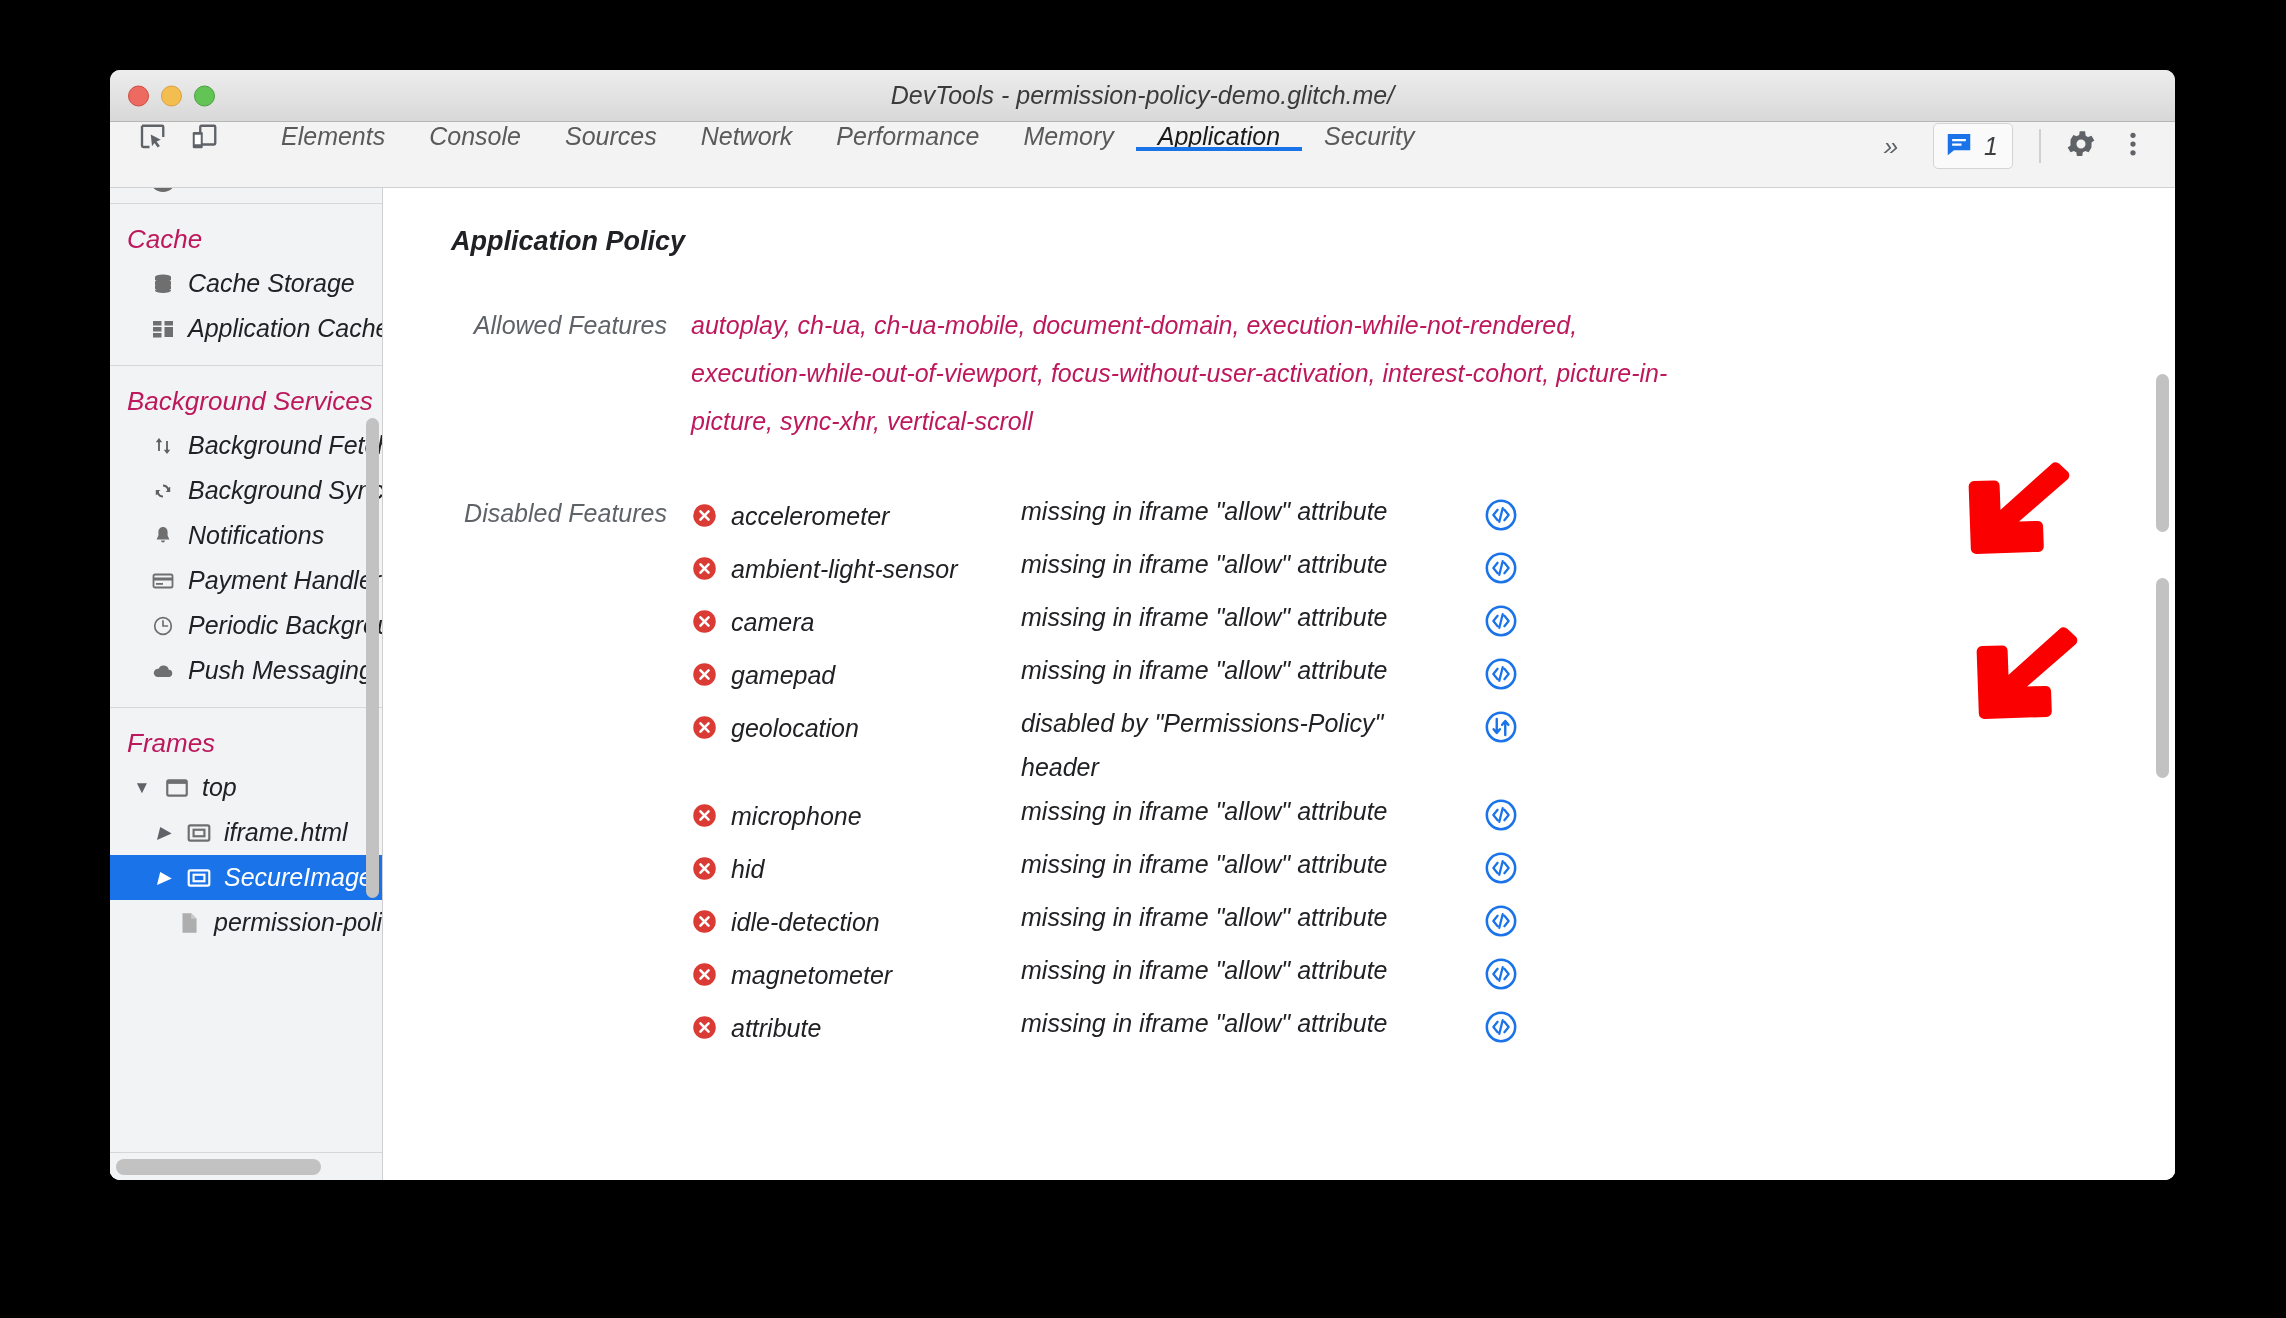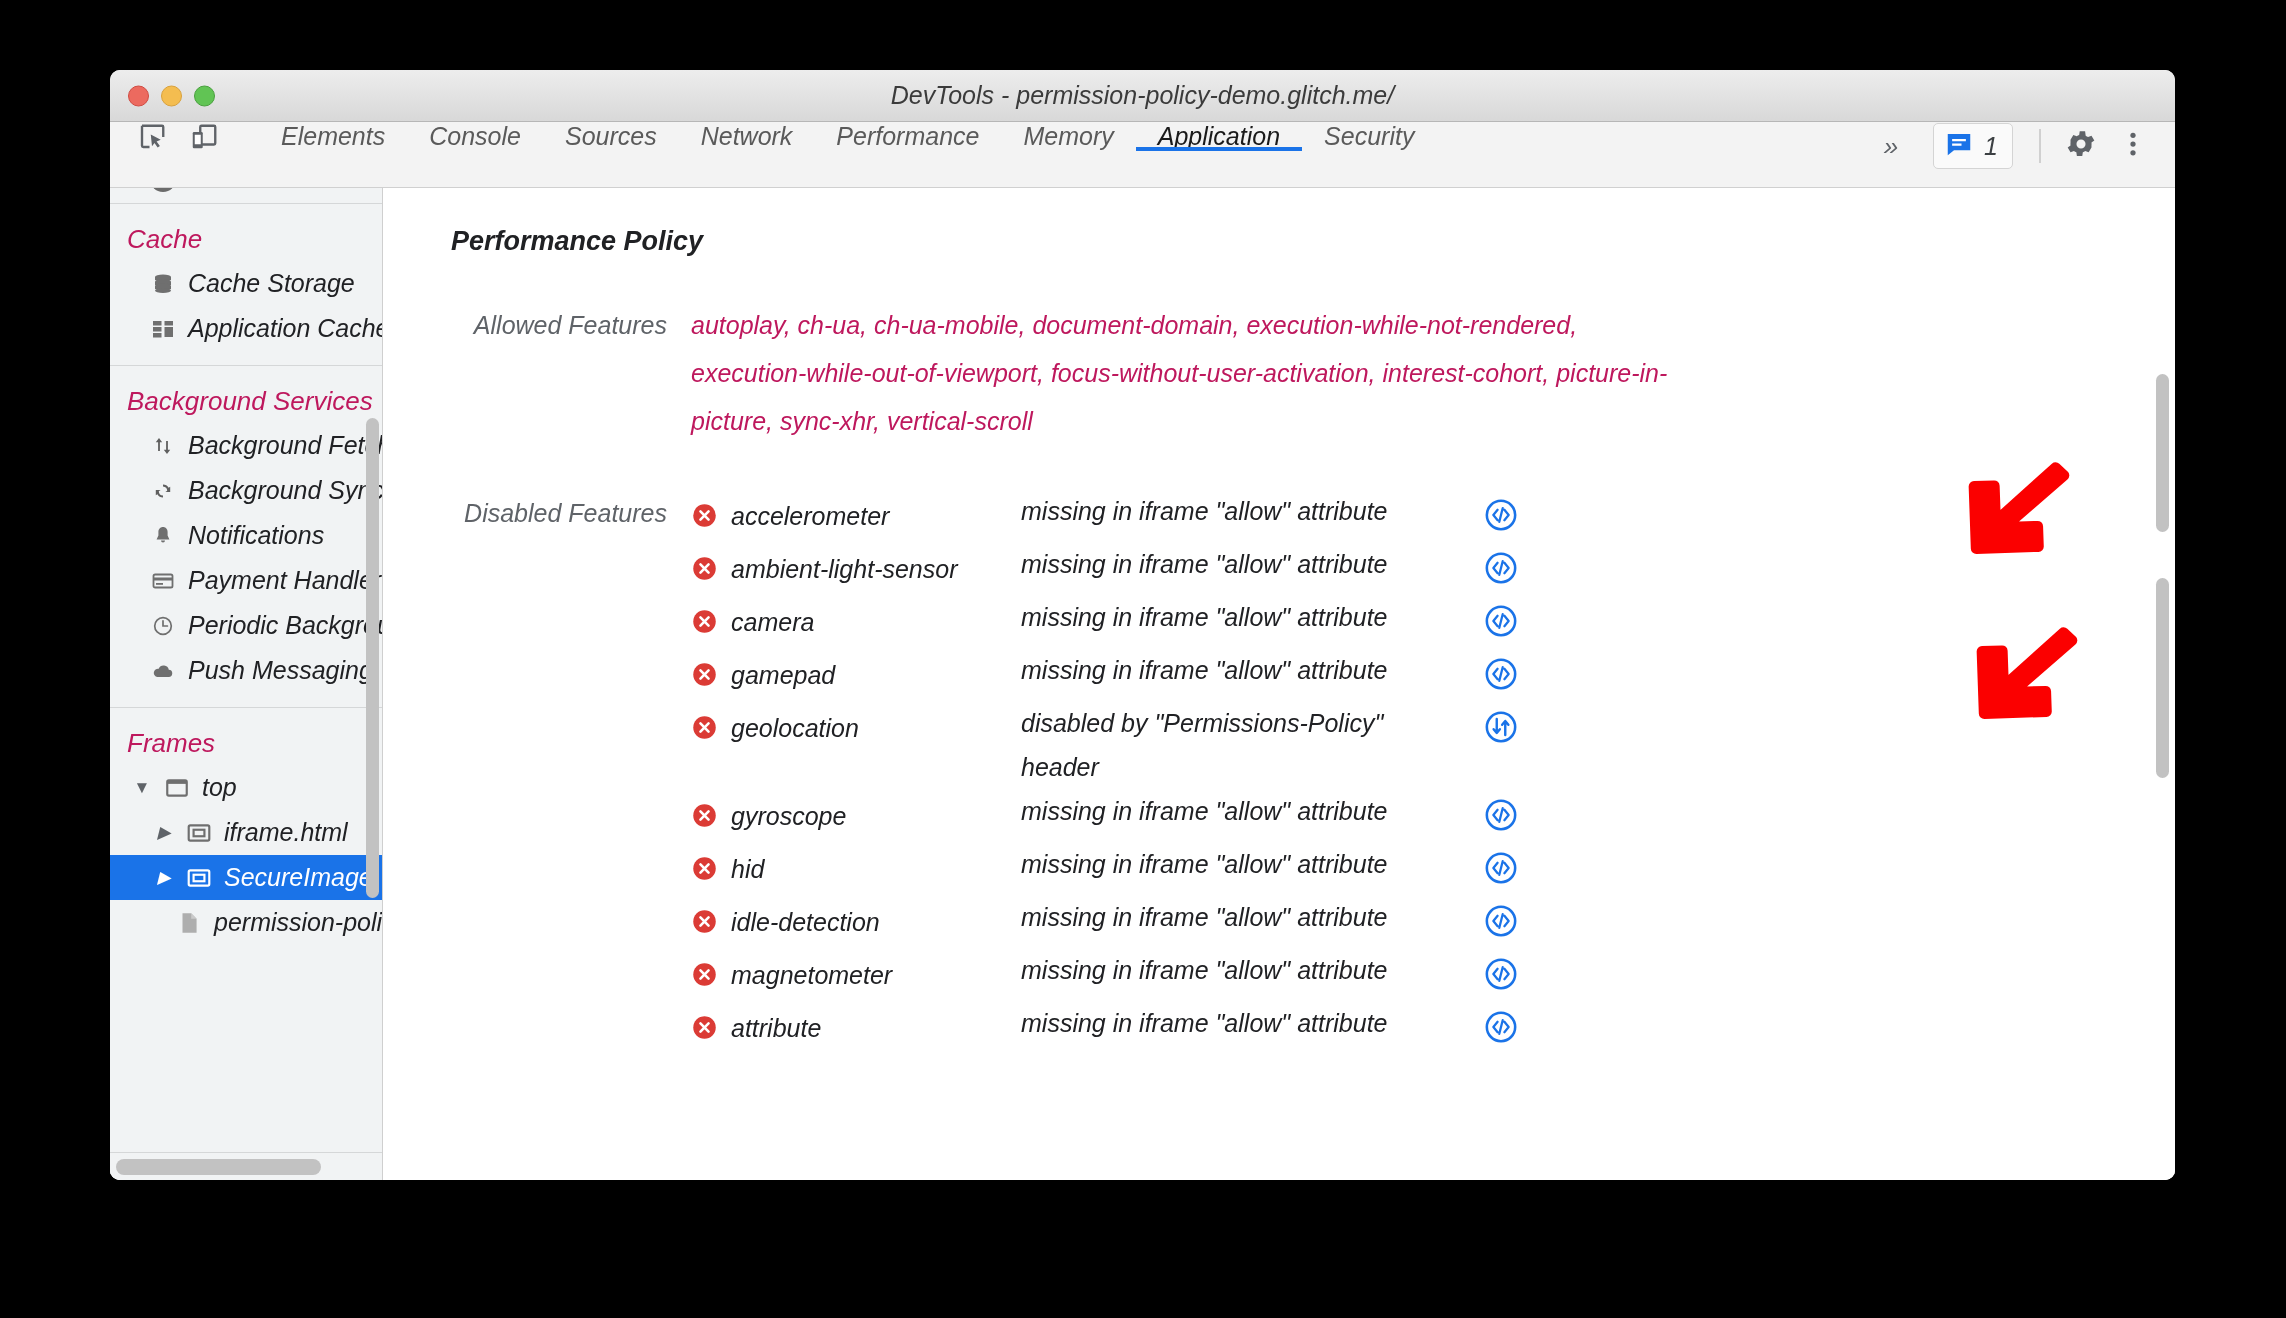--- a/index.html
+++ b/index.html
@@ -517,21 +517,21 @@
       </div>
 
       <div id="sb-hscroll">
         <div id="sb-hthumb"></div>
       </div>
     </div>
 
     <div id="main">
       <div id="content">
 
-        <div id="pp-title">Performance Policy</div>
+        <div id="pp-title">Application Policy</div>
 
         <div class="row-group">
           <div class="row-label">Allowed Features</div>
           <div class="allowed-text">autoplay, ch-ua, ch-ua-mobile, document-domain, execution-while-not-rendered, execution-while-out-of-viewport, focus-without-user-activation, interest-cohort, picture-in-picture, sync-xhr, vertical-scroll</div>
         </div>
 
         <div class="row-group" id="disabled-group">
           <div class="row-label">Disabled Features</div>
 
           <div id="disabled-list">
@@ -632,21 +632,21 @@
             </div>
 
             <div class="feat-row">
               <div class="feat-name">
                 <span class="x-ico">
                   <svg width="27" height="27" viewBox="0 0 24 24">
                       <circle cx="12" cy="12" r="10" fill="#db3b35"></circle>
                       <path d="M8.4 8.4l7.2 7.2M15.6 8.4l-7.2 7.2" stroke="#fff" stroke-width="2.3" stroke-linecap="round"></path>
                     </svg>
                 </span>
-                <span>gyroscope</span>
+                <span>microphone</span>
               </div>
               <div class="feat-reason">missing in iframe "allow" attribute</div>
               <div class="feat-action">
                 <svg width="34" height="34" viewBox="0 0 24 24">
                     <circle cx="12" cy="12" r="10" fill="none" stroke="#1a73e8" stroke-width="1.8"></circle>
                     <path d="M9.6 8.3L6.6 12l3 3.7M14.4 8.3l3 3.7-3 3.7M13.2 7.2l-2.4 9.6" fill="none" stroke="#1a73e8" stroke-width="1.6" stroke-linecap="round" stroke-linejoin="round"></path>
                   </svg>
               </div>
             </div>
 

